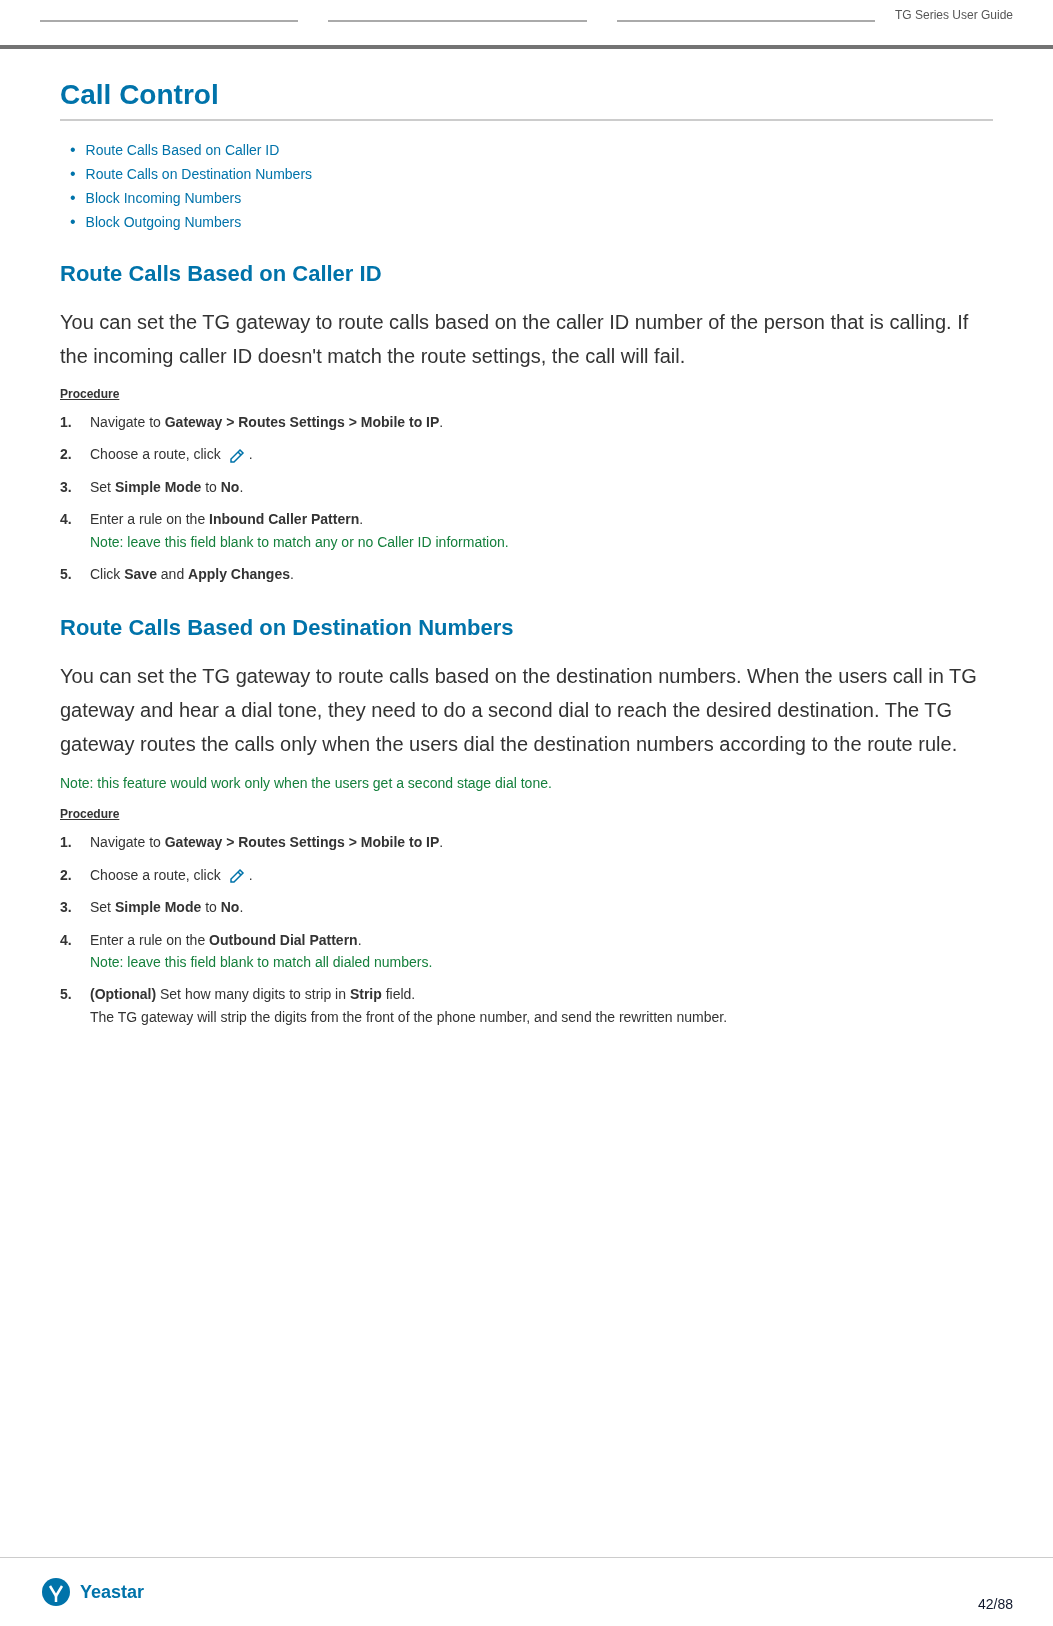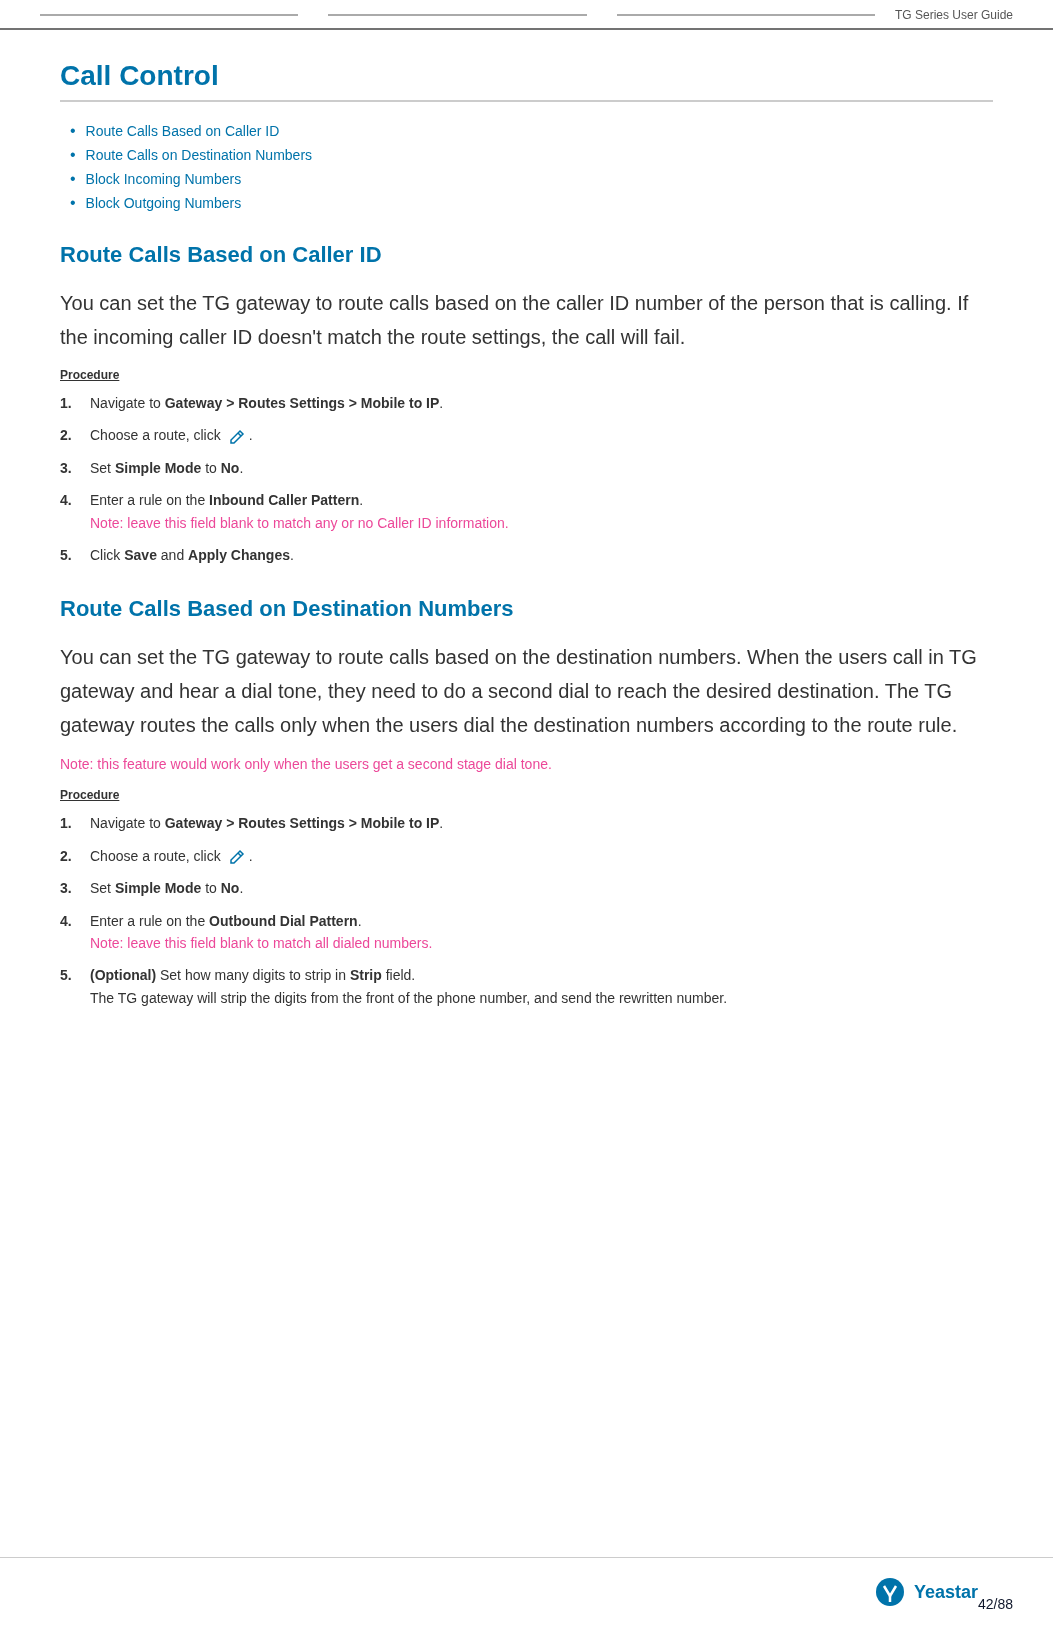--- a/index.html
+++ b/index.html
@@ -8,22 +8,23 @@
       font-size: 14px;
       color: #333;
       background: #fff;
       width: 1053px;
       min-height: 1626px;
       position: relative;
     }
 
     .top-bar {
       display: flex;
-      padding: 8px 40px 6px 40px;
-      border-bottom: 2px solid #737373;
+      align-items: flex-end;
+      padding: 8px 40px 23px 40px;
+      border-bottom: 4px solid #737373;
     }
     .top-bar-lines {
       display: flex;
       gap: 30px;
       flex: 1;
       align-items: center;
     }
     .top-bar-line {
       height: 2px;
       background: #aaa;
@@ -115,21 +116,21 @@
       flex-shrink: 0;
     }
     .proc-content {
       flex: 1;
     }
     .proc-content strong {
       font-weight: bold;
       text-align: right;
     }
     .note-text {
-      color: #ec4899;
+      color: #15803d;
       font-size: 14px;
       margin-top: 10px;
     }
 
     .edit-icon {
       display: inline-block;
       width: 16px;
       height: 16px;
       margin: 0 4px;
       vertical-align: middle;
@@ -142,21 +143,21 @@
     .section-divider {
       margin: 30px 0 20px 0;
     }
 
     .footer {
       position: absolute;
       bottom: 0;
       left: 0;
       right: 0;
       display: flex;
-      justify-content: flex-end;
+      justify-content: space-between;
       align-items: center;
       padding: 14px 40px;
       border-top: 1px solid #ccc;
     }
     .footer-logo {
       display: flex;
       align-items: center;
       gap: 8px;
     }
     .footer-logo-icon {

